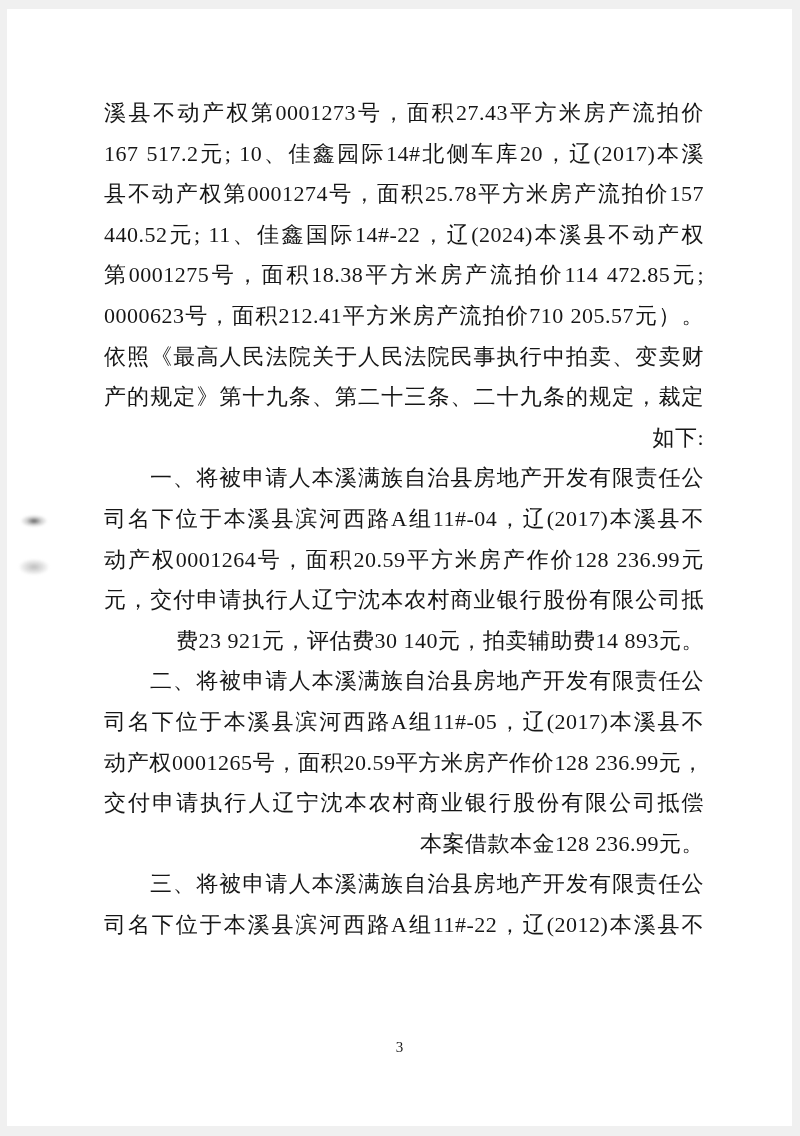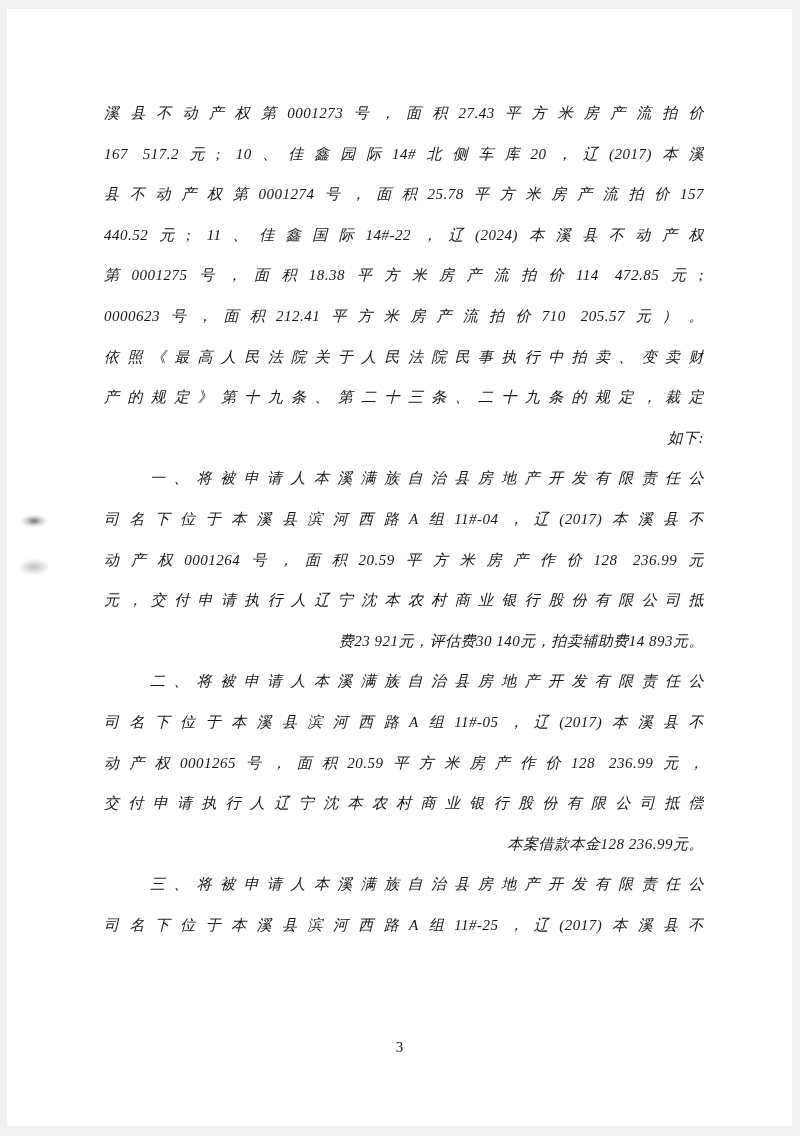--- a/index.html
+++ b/index.html
@@ -24,24 +24,23 @@
     width: 785px;
     height: 1117px;
     background: #ffffff;
   }
   .body-text {
     position: absolute;
     left: 97px;
     top: 84px;
     width: 600px;
     color: #161616;
-    font-size: 15px;
+    font-size: 22px;
     line-height: 40.6px;
     letter-spacing: 0.5px;
-    font-style: italic;
   }
   .ln {
     height: 40.6px;
     overflow: hidden;
     text-align: right;
     white-space: normal;
   }
   .ln.fill {
     text-align: justify;
     text-align-last: justify;
@@ -103,19 +102,19 @@
       <div class="ln fill">司名下位于本溪县滨河西路A组11#-04，辽(2017)本溪县不</div>
       <div class="ln fill">动产权0001264号，面积20.59平方米房产作价128 236.99元</div>
       <div class="ln fill">元，交付申请执行人辽宁沈本农村商业银行股份有限公司抵</div>
       <div class="ln">费23 921元，评估费30 140元，拍卖辅助费14 893元。</div>
       <div class="ln fill indent">二、将被申请人本溪满族自治县房地产开发有限责任公</div>
       <div class="ln fill">司名下位于本溪县滨河西路A组11#-05，辽(2017)本溪县不</div>
       <div class="ln fill">动产权0001265号，面积20.59平方米房产作价128 236.99元，</div>
       <div class="ln fill">交付申请执行人辽宁沈本农村商业银行股份有限公司抵偿</div>
       <div class="ln">本案借款本金128 236.99元。</div>
       <div class="ln fill indent">三、将被申请人本溪满族自治县房地产开发有限责任公</div>
-      <div class="ln fill">司名下位于本溪县滨河西路A组11#-25，辽(2017)本溪县不</div>
+      <div class="ln fill">司名下位于本溪县滨河西路A组11#-22，辽(2012)本溪县不</div>
     </div>
 
     <div class="page-num">3</div>
 
   </div>
 </div>
 
 </body></html>

